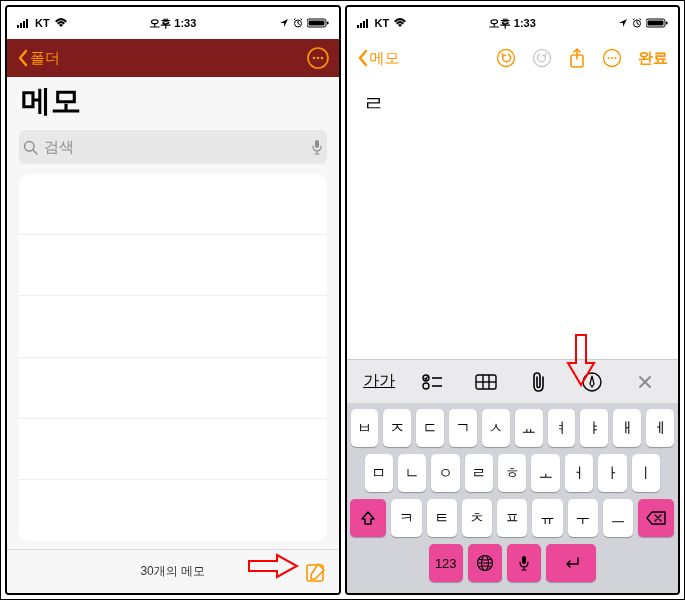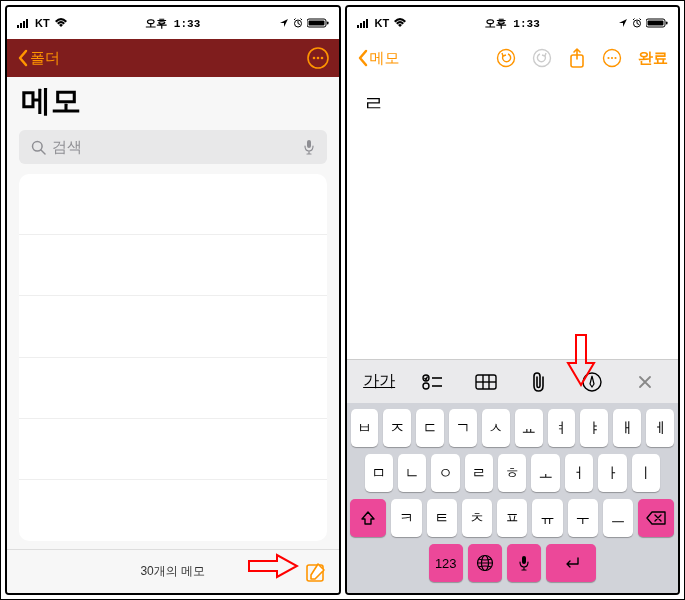--- a/index.html
+++ b/index.html
@@ -42,21 +42,20 @@
 }
 .status-left, .status-right {
   display: flex;
   align-items: center;
   gap: 4px;
 }
 .status-center {
   position: absolute;
   left: 50%;
   transform: translateX(-50%);
-  font-family: Liberation Mono, monospace;
 }
 
 
 .nav-bar {
   height: 38px;
   display: flex;
   align-items: center;
   justify-content: space-between;
   padding: 0 10px;
   background: #7f1d1d;
@@ -86,21 +85,21 @@
 }
 
 
 .search-bar {
   margin: 0 12px 10px;
   height: 34px;
   background: rgba(120,120,128,0.12);
   border-radius: 6px;
   display: flex;
   align-items: center;
-  padding: 0 12px;
+  padding: 0 4px;
   gap: 6px;
 }
 .search-text { color: #8e8e93; font-size: 15px; flex: 1; }
 
 
 .note-list {
   flex: 1;
   margin: 0 12px;
   background: #fff;
   border-radius: 10px;

